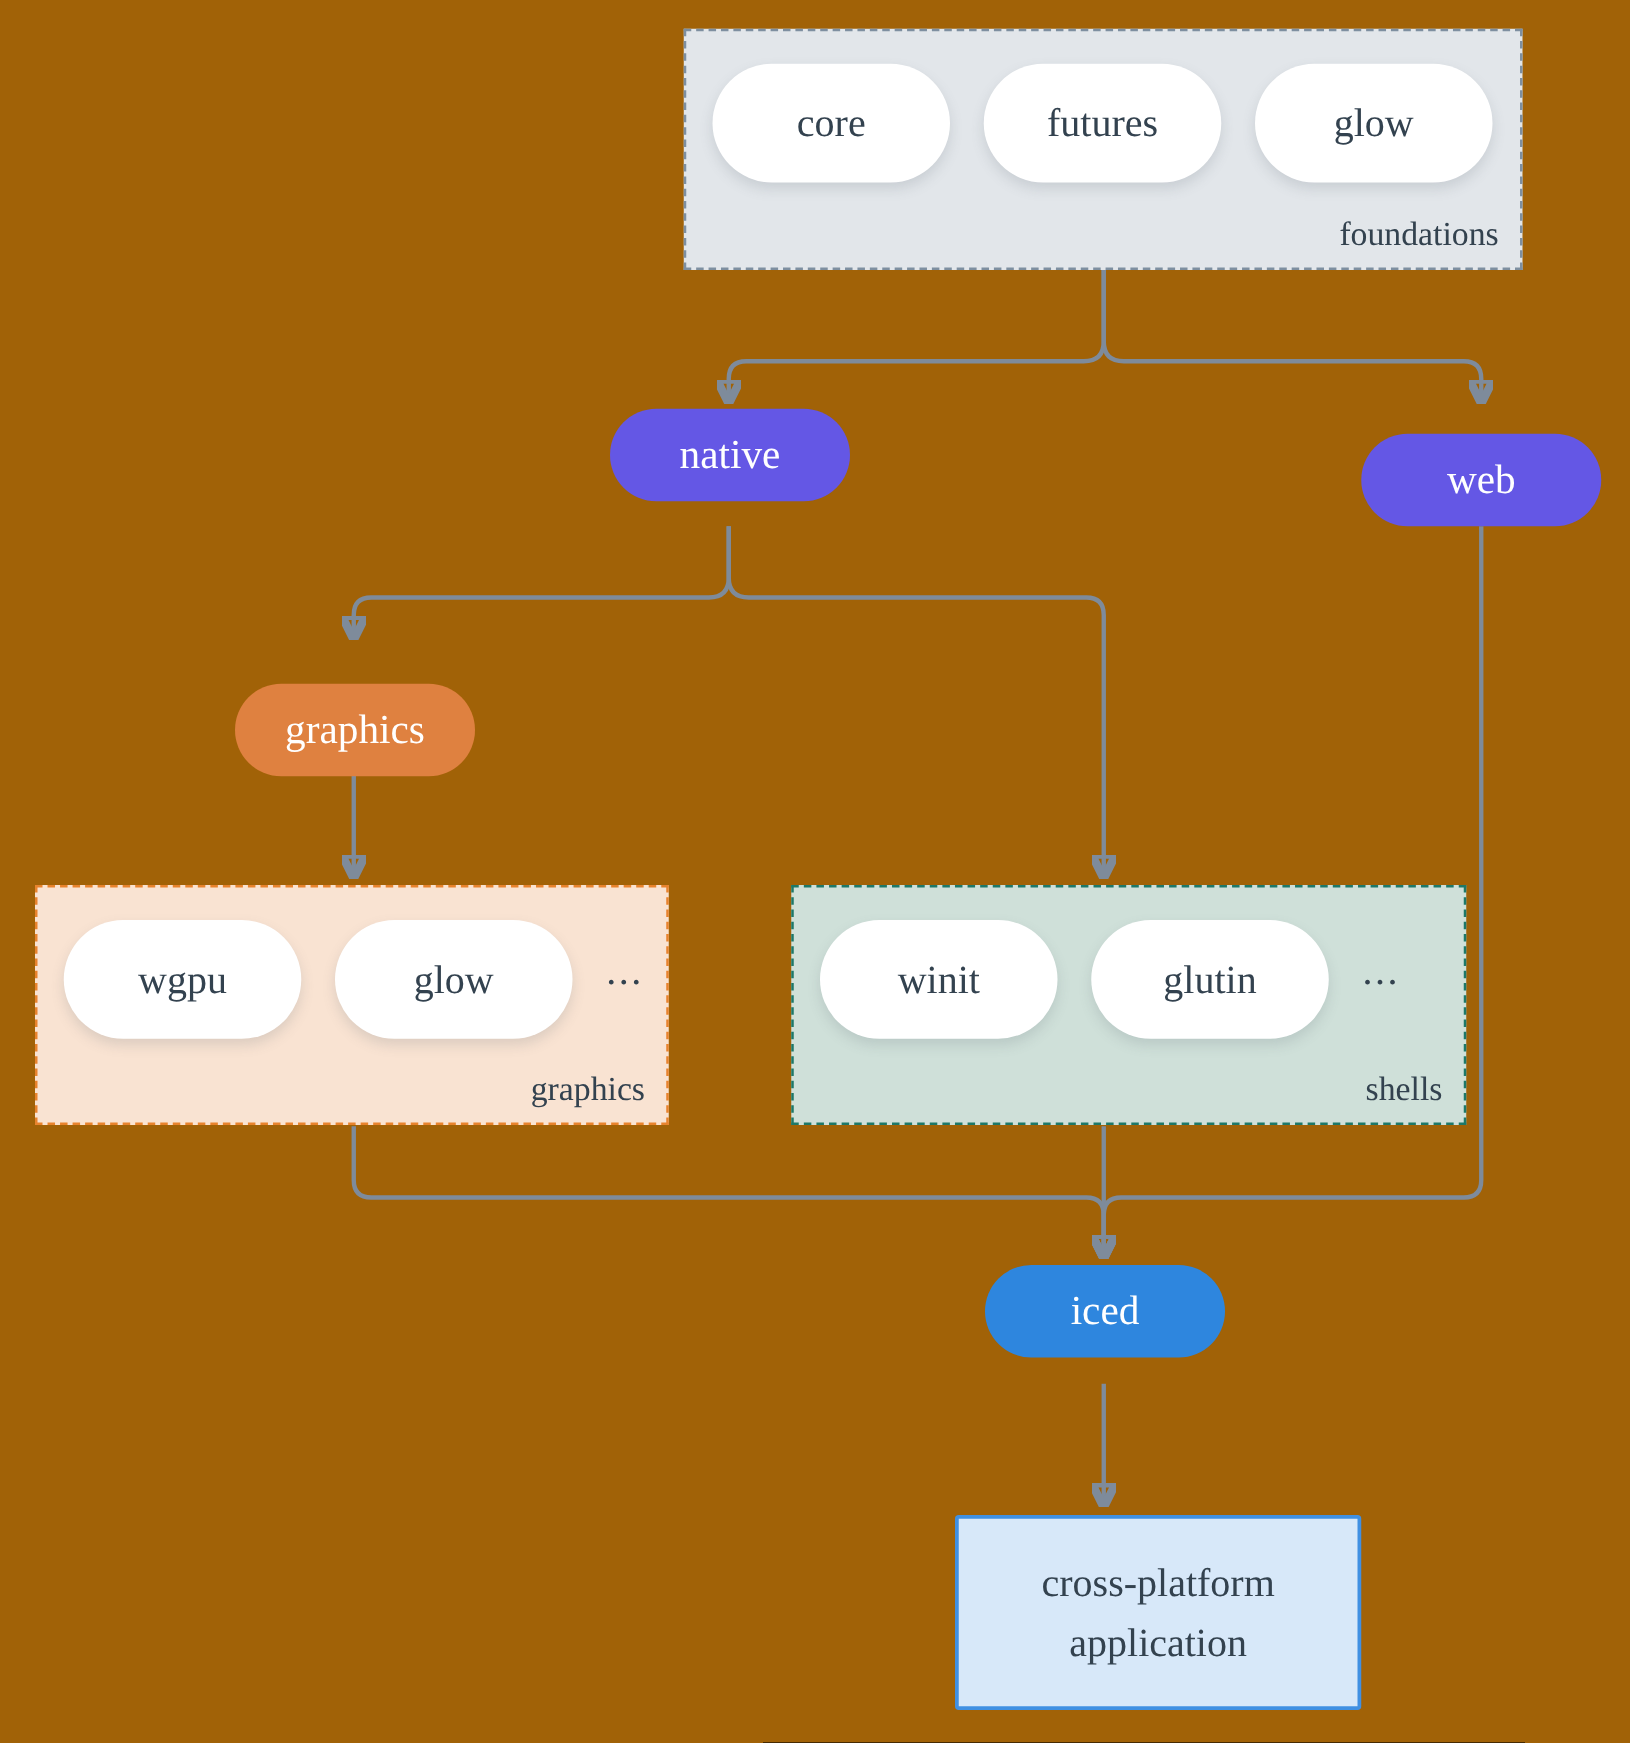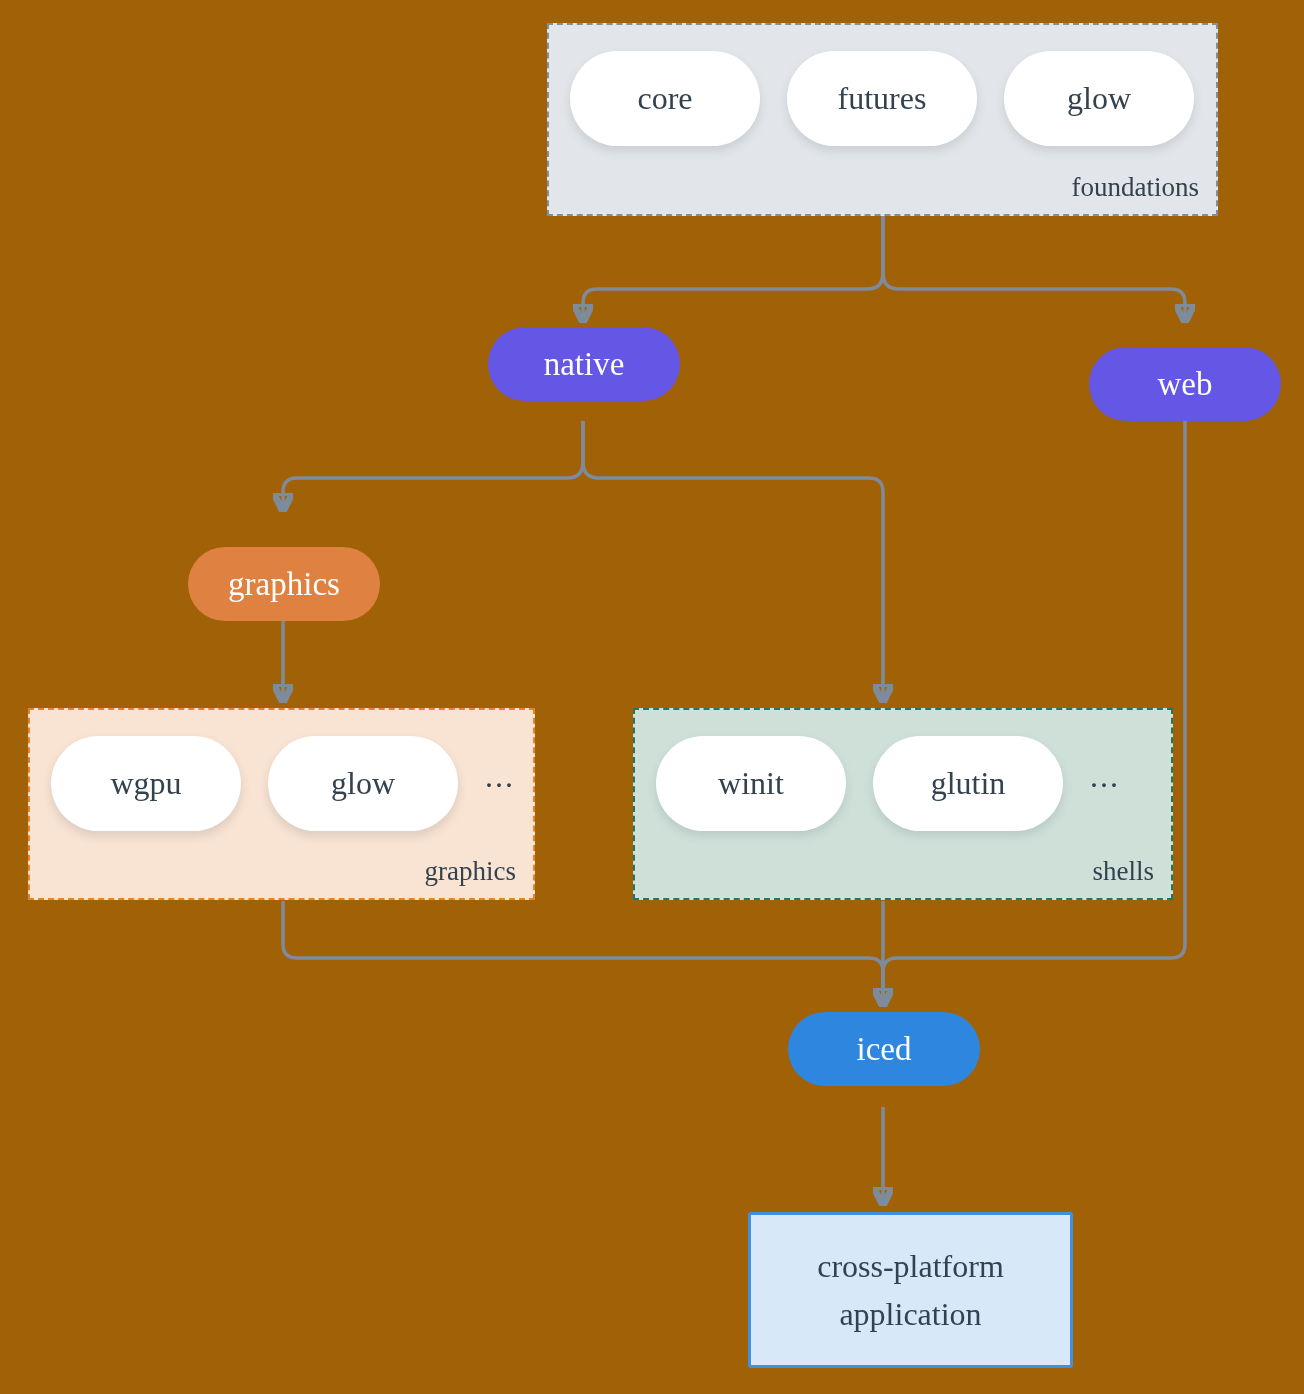--- a/index.html
+++ b/index.html
@@ -93,21 +93,21 @@
     font-size: 33px;
     color: #ffffff;
   }
   .node-native   { left: 488px;  top: 327px; background: var(--c-purple, #6457e5); }
   .node-web      { left: 1089px; top: 327px; background: var(--c-purple, #6457e5); margin-top: 20px; }
   .node-graphics { left: 188px;  top: 547px; background: var(--c-orange, #df8140); }
   .node-iced     { left: 788px;  top: 1012px; background: var(--c-blue, #2e86de); }
 
   
   .appbox {
-    left: 748px; top: 1212px; width: 325px; height: 156px;
+    left: 764px; top: 1212px; width: 325px; height: 156px;
     background: var(--c-app_bg, #d7e8f9);
     border: 3px solid var(--c-app_border, #4090e2);
     border-radius: 3px;
     display: flex;
     flex-direction: column;
     align-items: center;
     justify-content: center;
     font-size: 32px;
     line-height: 48px;
     color: var(--c-label_text, #33424f);

